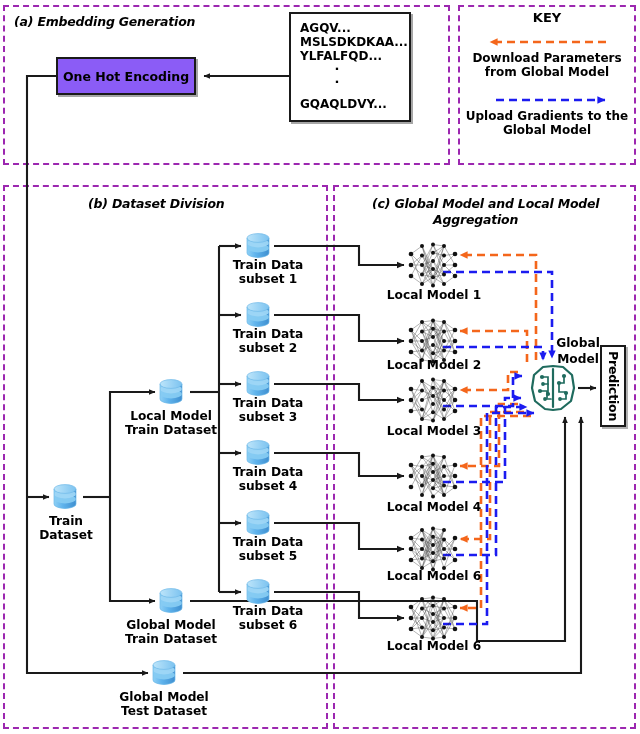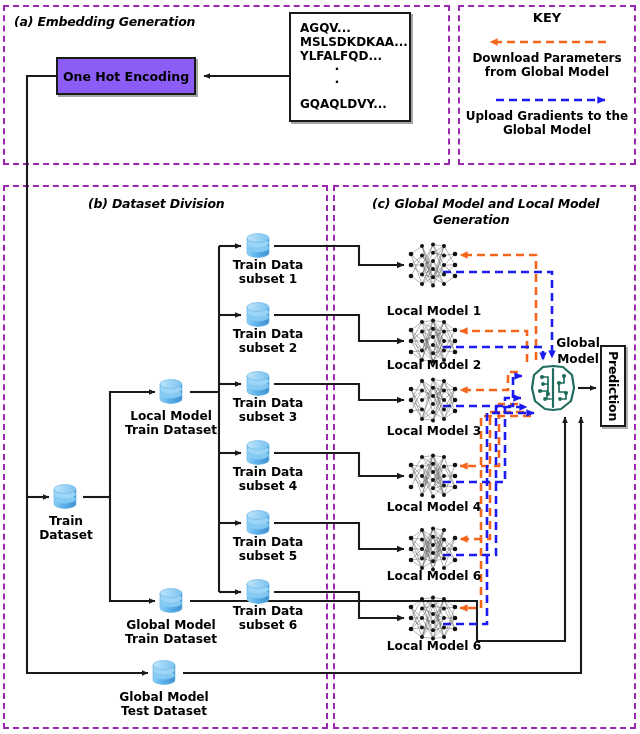--- a/index.html
+++ b/index.html
@@ -470,21 +470,21 @@
   <div class="lbl" style="left:222px;top:396px;width:92px;">Train Data
 subset 3</div>
   <div class="lbl" style="left:222px;top:465px;width:92px;">Train Data
 subset 4</div>
   <div class="lbl" style="left:222px;top:535px;width:92px;">Train Data
 subset 5</div>
   <div class="lbl" style="left:222px;top:604px;width:92px;">Train Data
 subset 6</div>
 
   <div class="panel-title" style="left:372px;top:196px;">(c) Global Model and Local Model</div>
-  <div class="panel-title" style="left:433px;top:212px;">Generation</div>
+  <div class="panel-title" style="left:433px;top:212px;">Aggregation</div>
 
   <div class="nn" style="left:405px;top:241px;">
       <svg width="56" height="48" viewBox="0 0 56 48" xmlns="http://www.w3.org/2000/svg">
         <line x1="6.0" y1="13.0" x2="17.0" y2="5.0" stroke="#222" stroke-width=".45" opacity=".75"></line>
         <line x1="6.0" y1="13.0" x2="17.0" y2="24.0" stroke="#222" stroke-width=".45" opacity=".75"></line>
         <line x1="6.0" y1="13.0" x2="17.0" y2="43.0" stroke="#222" stroke-width=".45" opacity=".75"></line>
         <line x1="6.0" y1="24.0" x2="17.0" y2="14.5" stroke="#222" stroke-width=".45" opacity=".75"></line>
         <line x1="6.0" y1="24.0" x2="17.0" y2="24.0" stroke="#222" stroke-width=".45" opacity=".75"></line>
         <line x1="6.0" y1="24.0" x2="17.0" y2="33.5" stroke="#222" stroke-width=".45" opacity=".75"></line>
         <line x1="6.0" y1="35.0" x2="17.0" y2="14.5" stroke="#222" stroke-width=".45" opacity=".75"></line>
@@ -968,21 +968,21 @@
         <circle cx="39.0" cy="14.5" r="2" fill="#111"></circle>
         <circle cx="39.0" cy="24.0" r="2" fill="#111"></circle>
         <circle cx="39.0" cy="33.5" r="2" fill="#111"></circle>
         <circle cx="39.0" cy="43.0" r="2" fill="#111"></circle>
         <circle cx="50.0" cy="13.0" r="2.3" fill="#111"></circle>
         <circle cx="50.0" cy="24.0" r="2.3" fill="#111"></circle>
         <circle cx="50.0" cy="35.0" r="2.3" fill="#111"></circle>
       </svg>
     </div>
 
-  <div class="lbl" style="left:386px;top:304px;width:96px;">Local Model 1</div>
+  <div class="lbl" style="left:386px;top:288px;width:96px;">Local Model 1</div>
   <div class="lbl" style="left:386px;top:358px;width:96px;">Local Model 2</div>
   <div class="lbl" style="left:386px;top:424px;width:96px;">Local Model 3</div>
   <div class="lbl" style="left:386px;top:500px;width:96px;">Local Model 4</div>
   <div class="lbl" style="left:386px;top:569px;width:96px;">Local Model 6</div>
   <div class="lbl" style="left:386px;top:639px;width:96px;">Local Model 6</div>
 
   <div class="brain">
 <svg width="50" height="50" viewBox="0 0 50 50" xmlns="http://www.w3.org/2000/svg">
   <g fill="none" stroke="#1f6b5e" stroke-width="2.2" stroke-linejoin="round" stroke-linecap="round">
     <path d="M25,3 L35,4 L44,12 L46,25 L43,38 L33,46 L25,47 L17,46 L7,38 L4,25 L6,12 L15,4 Z"></path>

